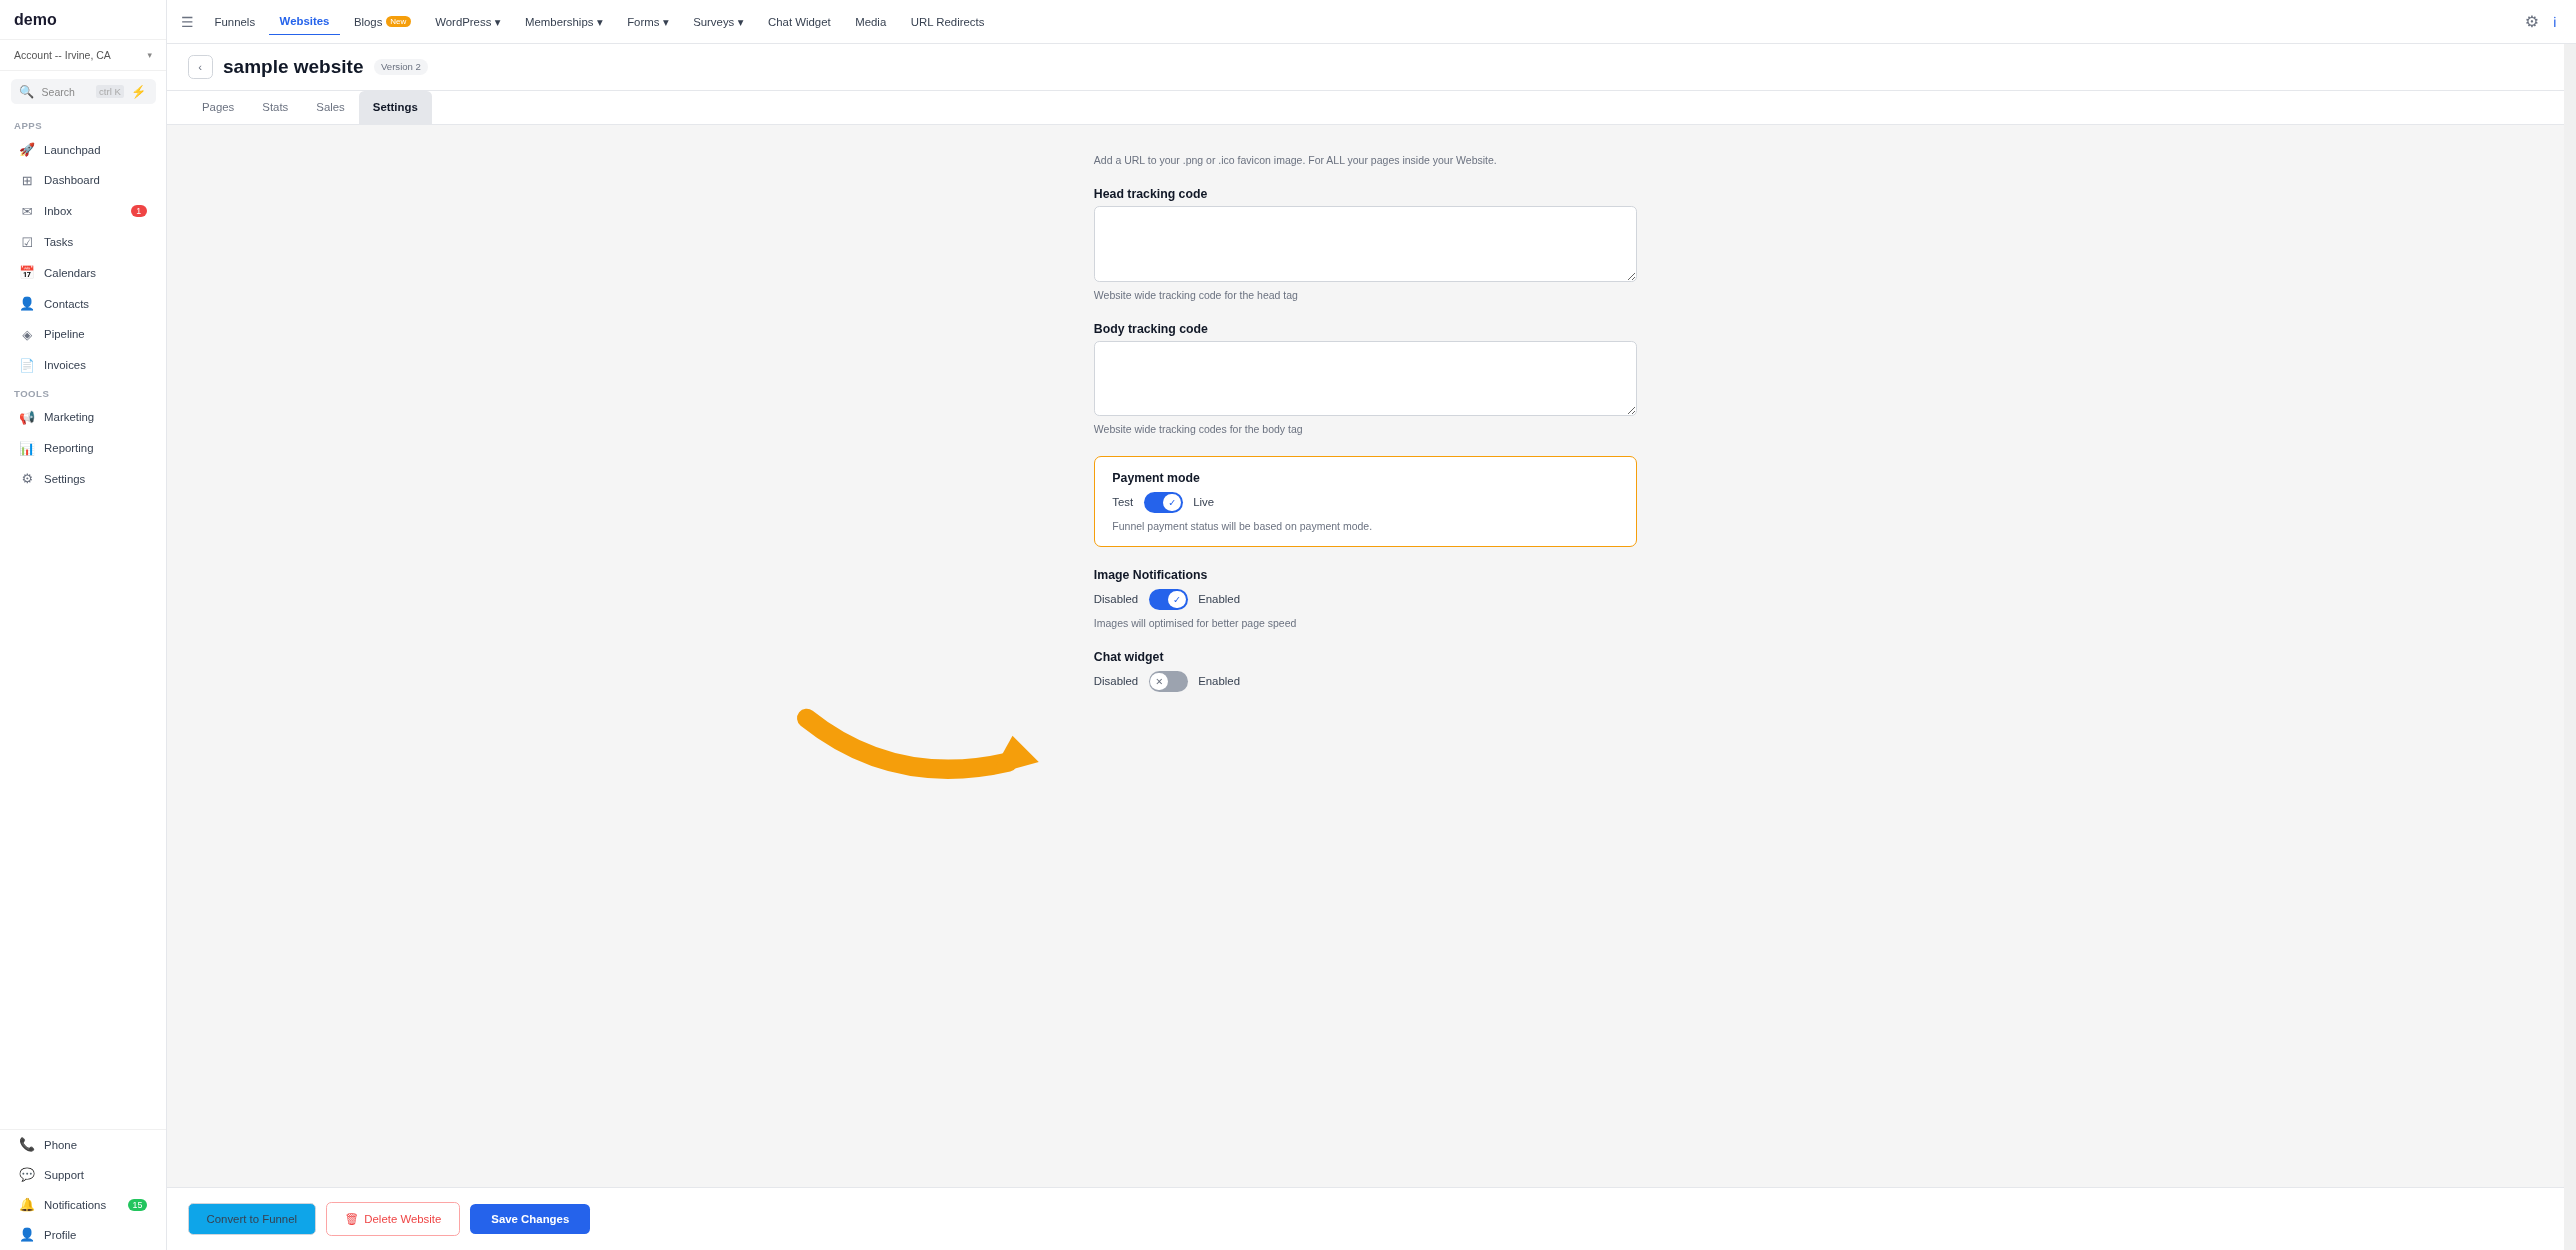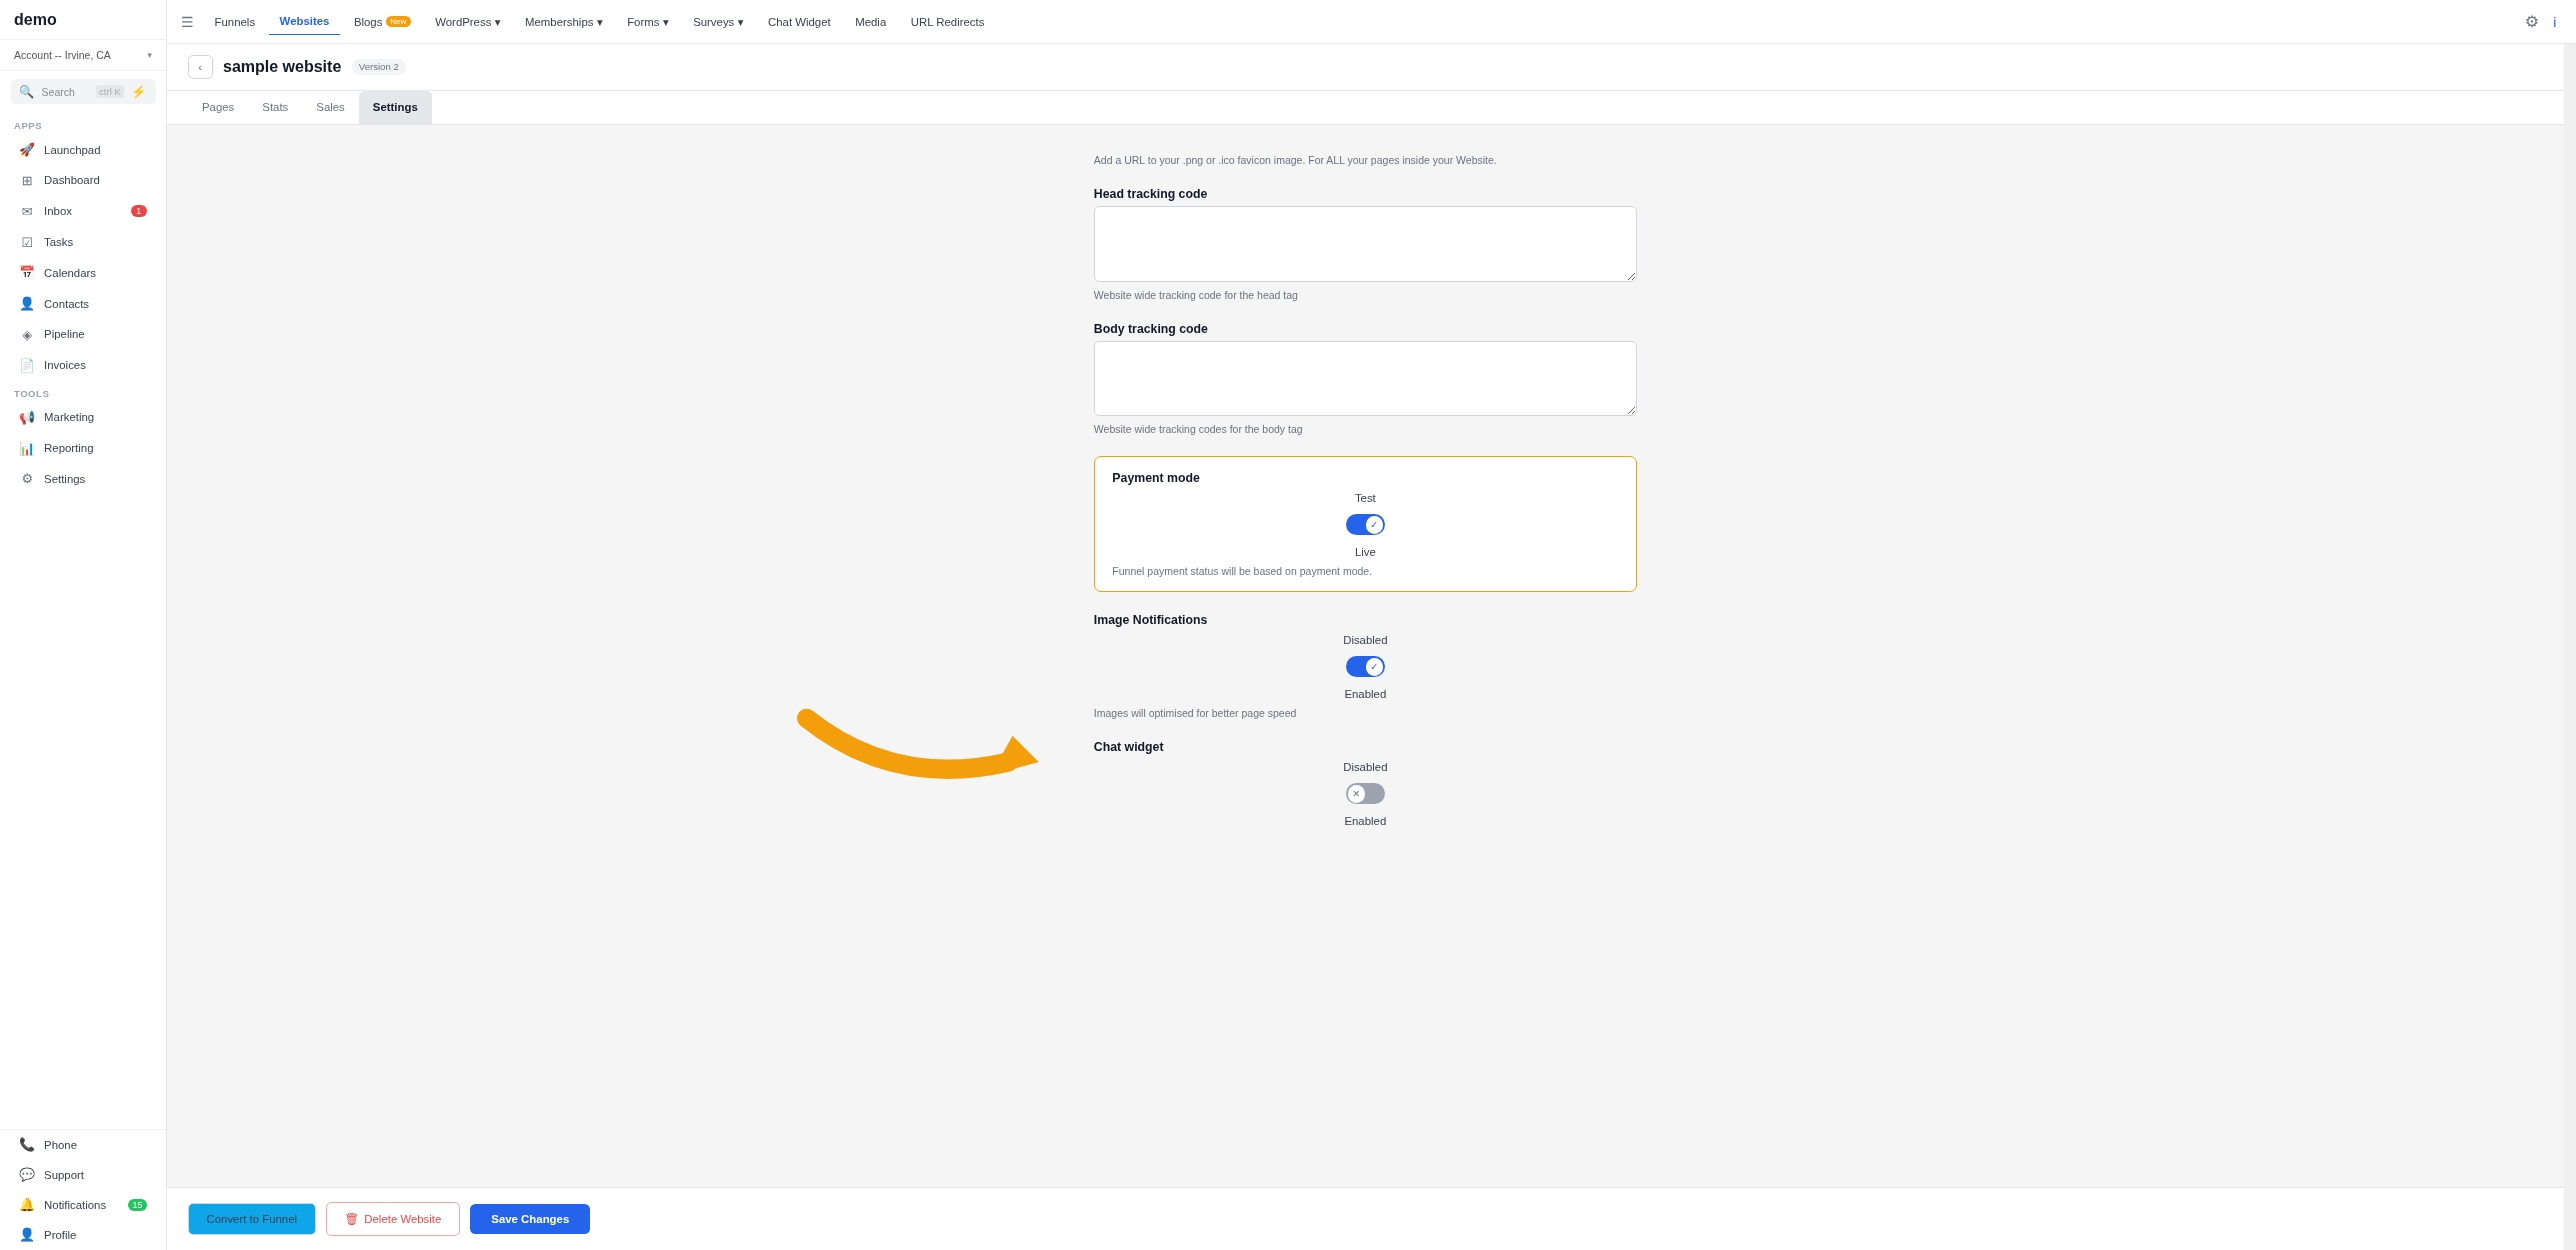--- a/index.html
+++ b/index.html
@@ -177,21 +177,21 @@
       border: 0.9px solid #d1d5db;
       border-radius: 5.3px;
       display: flex;
       align-items: center;
       justify-content: center;
       cursor: pointer;
       color: #6b7280;
       font-size: 11.4px;
     }
     .website-title {
-      font-size: 16px;
+      font-size: 19px;
       font-weight: 700;
       color: #111827;
     }
     .version-badge {
       background: #f3f4f6;
       color: #6b7280;
       font-size: 9.6px;
       padding: 2.6px 7px;
       border-radius: 10.5px;
       font-weight: 500;
@@ -268,21 +268,20 @@
       background: #fff;
       padding: 14px 17.5px;
       margin-bottom: 21px;
     }
 
     .toggle-row {
       display: flex;
       align-items: center;
       gap: 10.5px;
       margin: 7px 0;
-      flex-direction: column;
     }
     .toggle-label {
       font-size: 11.4px;
       color: #374151;
     }
     .toggle-switch {
       width: 39px;
       height: 21px;
       border-radius: 10.5px;
       position: relative;

